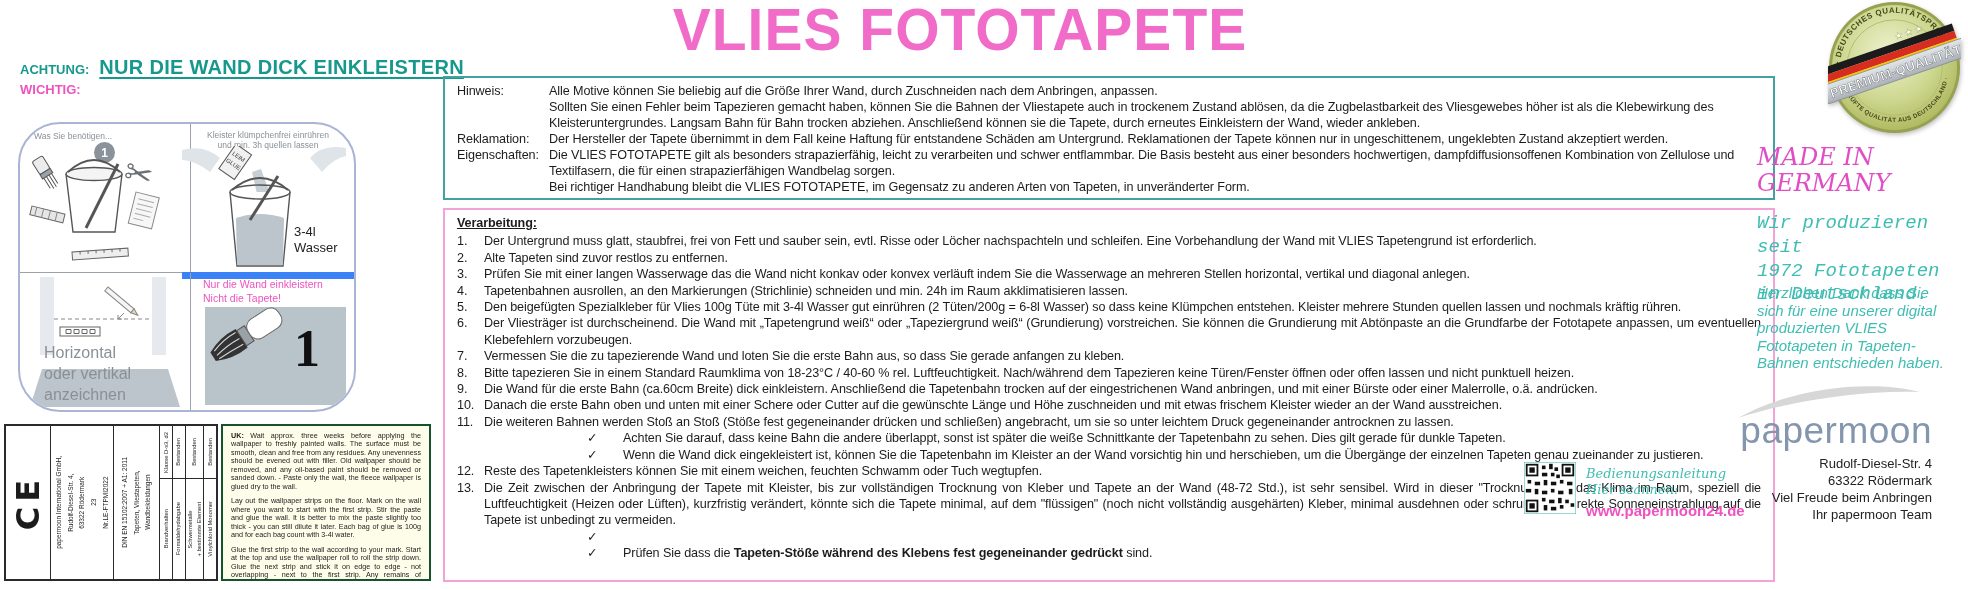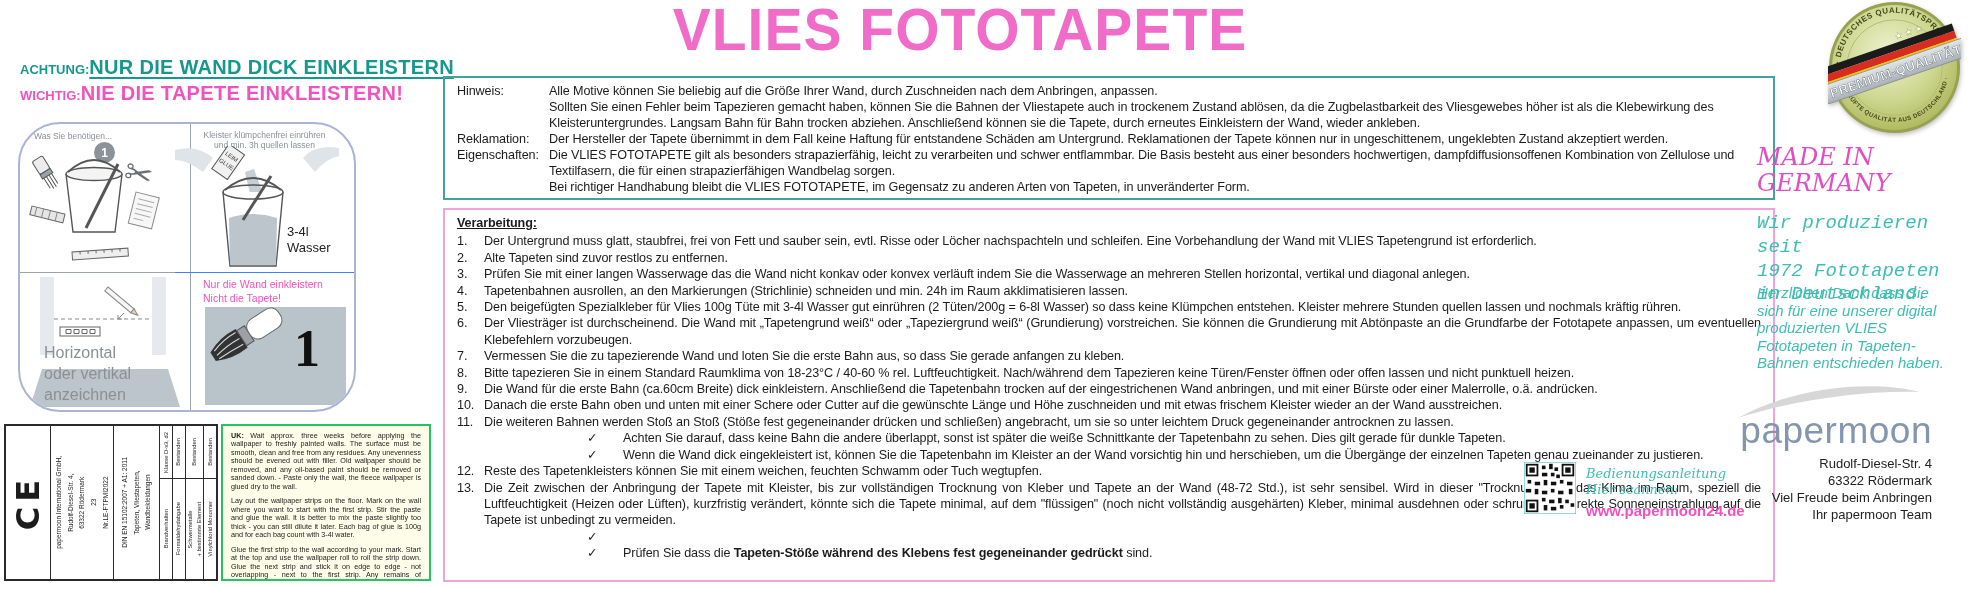--- a/index.html
+++ b/index.html
@@ -1,33 +1,33 @@
 <!DOCTYPE html>
 <html><head>
 <meta charset="utf-8">
 <style>
   html,body{margin:0;padding:0;background:#fff;}
   .page{position:relative;width:1968px;height:590px;background:#fff;overflow:hidden;
         font-family:"Liberation Sans",sans-serif;color:#1c1c1c;}
 
   
   .warn{position:absolute;left:20px;top:56px;}
-  .warn-line{display:flex;align-items:baseline;gap:0;margin-bottom:3px;white-space:nowrap;}
+  .warn-line{display:flex;align-items:baseline;gap:10px;margin-bottom:3px;white-space:nowrap;}
   .warn-lbl{font-size:13px;font-weight:bold;}
   .warn-big{font-size:20px;font-weight:bold;letter-spacing:.3px;}
   .ach .warn-lbl,.ach .warn-big{color:#17988d;}
   .ach .warn-big{text-decoration:underline;text-decoration-thickness:2px;text-underline-offset:3px;}
   .wic .warn-lbl,.wic .warn-big{color:#ee53c0;}
 
   
   .howto{position:absolute;left:18px;top:122px;width:334px;height:286px;border:2px solid #aab4d4;
          border-radius:42px;overflow:hidden;background:#fff;}
   .q{position:absolute;}
   .q1{left:0;top:0;width:170px;height:148px;border-right:1px solid #9aa2aa;border-bottom:1px solid #9aa2aa;}
-  .q2{left:155px;top:0;right:0;height:148px;border-bottom:1px solid #3b82f6;}
+  .q2{left:162px;top:0;right:0;height:148px;border-bottom:7px solid #3b82f6;}
   .q3{left:0;top:149px;width:170px;bottom:0;border-right:1px solid #9aa2aa;}
   .q4{left:171px;top:149px;right:0;bottom:0;}
   .qlabel{font-size:8.5px;color:#8a9096;line-height:1.2;}
   .q1 .qlabel{margin:7px 0 0 14px;}
   .q2 .qlabel{text-align:center;margin-top:6px;}
   .stepbadge{position:absolute;left:74px;top:18px;width:21px;height:21px;border-radius:50%;
              background:#8b939a;color:#fff;font-size:12px;font-weight:bold;
              display:flex;align-items:center;justify-content:center;}
   .q1 svg{position:absolute;left:0;top:24px;}
   .q2 svg.mix{position:absolute;left:0;top:22px;}
@@ -51,21 +51,21 @@
   .ce-glyph{font-size:32px;font-weight:bold;letter-spacing:5px;font-family:"DejaVu Sans",sans-serif;}
   .ce-addr .vert,.ce-din .vert{font-size:6.5px;line-height:1.8;color:#222;}
   .tcol{flex:1;border-right:1px solid #2a2a2a;display:flex;flex-direction:column;}
   .tcol:last-child{border-right:none;}
   .tval{height:52px;border-bottom:1px solid #2a2a2a;display:flex;align-items:center;justify-content:center;}
   .tname{flex:1;display:flex;align-items:center;justify-content:center;}
   .tval .vert,.tname .vert{font-size:5.8px;line-height:1.5;white-space:pre-line;color:#222;}
 
   
   .ukbox{position:absolute;left:221px;top:424px;width:210px;height:157px;background:#fdfde9;
-         border:2px solid #22c55e;box-sizing:border-box;padding:6px 8px;font-size:7.2px;
+         border:2px solid #14532d;box-sizing:border-box;padding:6px 8px;font-size:7.2px;
          line-height:1.18;text-align:justify;color:#222;overflow:hidden;}
   .ukbox p{margin:0 0 6px 0;}
 
   
   .title{position:absolute;left:430px;top:-6px;width:1060px;text-align:center;font-size:57px;
          font-weight:bold;color:#f06cc8;letter-spacing:1px;transform:scaleY(1.05);transform-origin:top;}
 
   
   .hbox{position:absolute;left:443px;top:76px;width:1332px;height:124px;border:2px solid #43a2a0;
         box-sizing:border-box;padding:5px 12px;font-size:12.6px;line-height:16px;letter-spacing:-0.1px;
@@ -112,21 +112,20 @@
 
 <div class="page">
 
   <div class="warn">
     <div class="warn-line ach">
       <span class="warn-lbl">ACHTUNG:</span>
       <span class="warn-big">NUR DIE WAND DICK EINKLEISTERN</span>
     </div>
     <div class="warn-line wic">
       <span class="warn-lbl">WICHTIG:</span>
-      <span class="warn-big">NIE DIE TAPETE EINKLEISTERN!</span>
     </div>
   </div>
 
   <div class="howto">
     <div class="q q1">
       <div class="qlabel">Was Sie benötigen...</div>
       <div class="stepbadge">1</div>
       <svg width="170" height="122" viewBox="0 0 170 122">
         <g transform="translate(12,14) rotate(-32)">
           <rect x="0" y="0" width="12" height="15" rx="2" fill="#ececec" stroke="#555"></rect>

